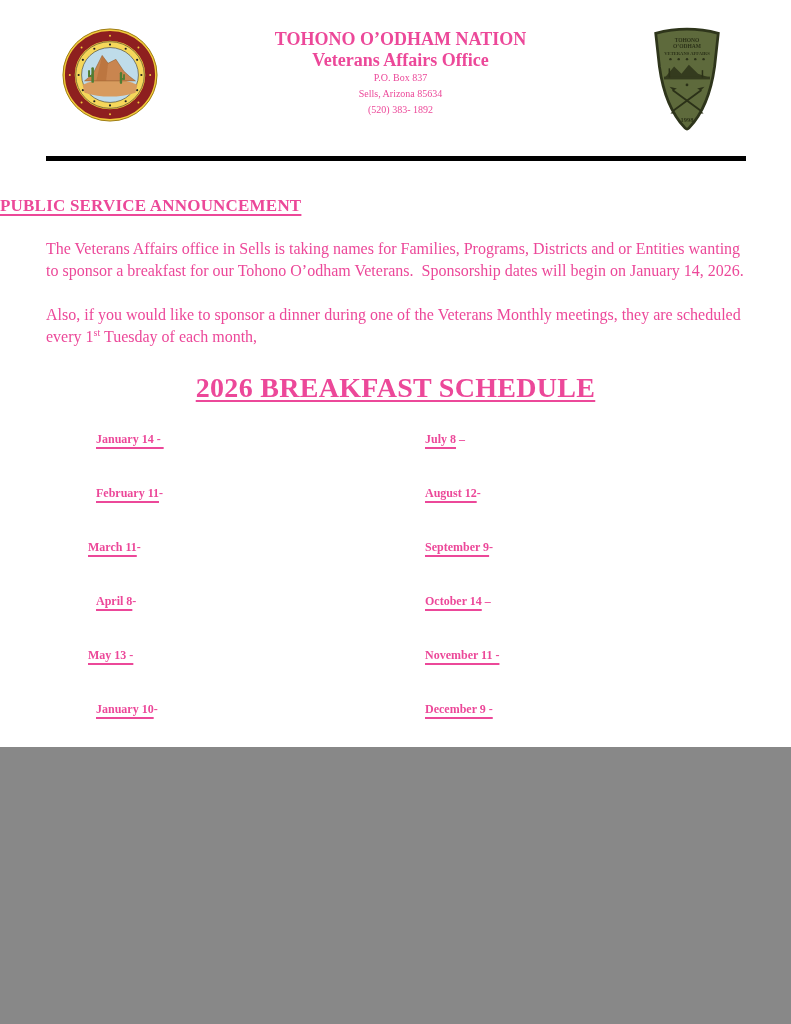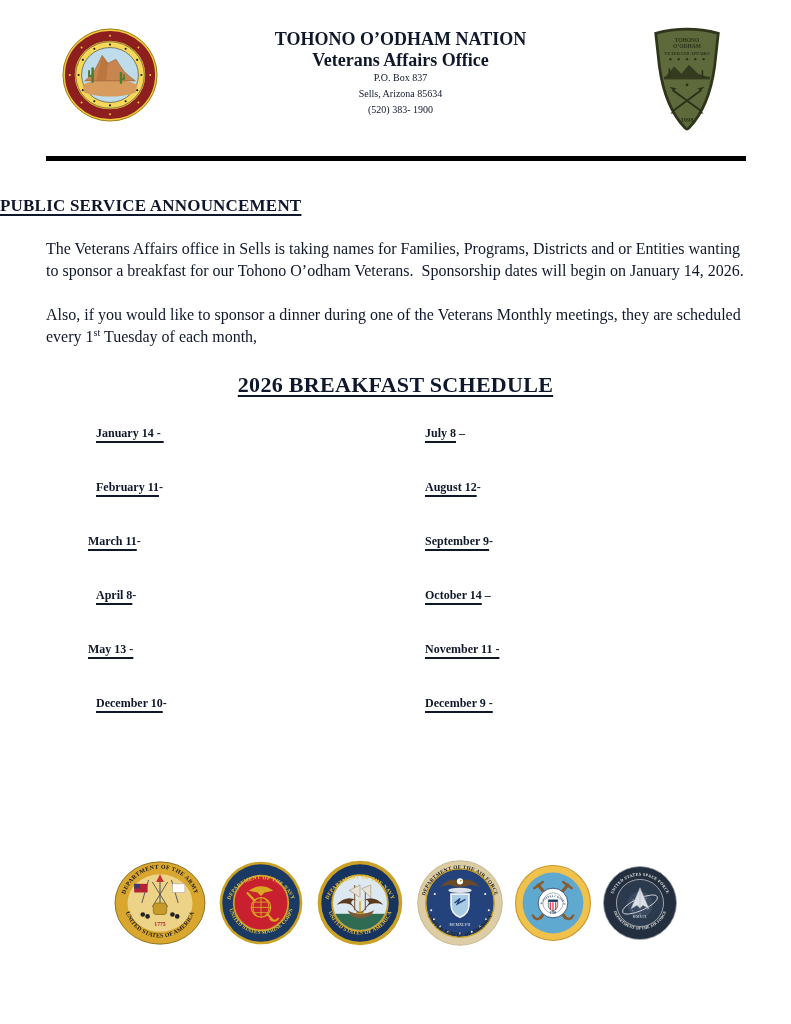--- a/index.html
+++ b/index.html
@@ -1,22 +1,22 @@
 <!DOCTYPE html>
 <html><head>
 <meta charset="utf-8">
 <style>
   html,body{margin:0;padding:0;background:#888;}
   .page{
     position:relative;
-    width:791px;height:1024px;
+    width:791px;height:747px;
     margin:0 auto;
     background:#ffffff;
     font-family:"Liberation Serif", serif;
-    color:#0f172a;
+    color:#ec4899;
     overflow:hidden;
   }
   
   .letterhead{
     display:flex;
     align-items:flex-start;
     padding:26px 58px 0 60px;
   }
   .nation-seal{width:100px;height:98px;flex:0 0 auto;}
   .arrowhead-logo{width:92px;height:116px;flex:0 0 auto;margin-top:-6px;}
@@ -38,21 +38,21 @@
     text-underline-offset:3px;
   }
   .body-par{
     margin:22px 46px 0;
     font-size:16px;line-height:22px;
   }
   .body-par sup{font-size:10px;line-height:0;margin-top:12px;}
   .sched-title{
     margin:24px 0 0;
     text-align:center;
-    font-size:22px;font-weight:bold;
+    font-size:28px;font-weight:bold;
     letter-spacing:.3px;
   }
   .schedule{
     display:flex;
     margin:28px 0 0 88px;
     font-size:12px;font-weight:bold;
   }
   .col-left{width:337px;}
   .col-right{flex:1;}
   .entry{height:22px;margin-bottom:32px;white-space:pre;}
@@ -120,21 +120,21 @@
         <rect x="63.4" y="49" width="1.8" height="6" rx="0.9"></rect>
         <rect x="61" y="53" width="4" height="1.8" rx="0.9"></rect>
       </g>
     </svg>
 
     <div class="head-text">
       <div class="org-name">TOHONO O’ODHAM NATION</div>
       <div class="office-name">Veterans Affairs Office</div>
       <div class="addr">P.O. Box 837</div>
       <div class="addr">Sells, Arizona 85634</div>
-      <div class="addr">(520) 383- 1900</div>
+      <div class="addr">(520) 383- 1892</div>
     </div>
 
     <svg class="arrowhead-logo" viewBox="0 0 100 125">
       <path d="M16,14 Q50,5 84,14 L80,50 Q74,94 52,117 Q50,119 48,117 Q26,94 20,50 Z" fill="#5E6A3C" stroke="#2E351B" stroke-width="3"></path>
       <text x="50" y="23" font-size="6" font-weight="bold" fill="#2B3118" text-anchor="middle">TOHONO</text>
       <text x="50" y="30" font-size="6" font-weight="bold" fill="#2B3118" text-anchor="middle">O’ODHAM</text>
       <text x="50" y="37" font-size="5" font-weight="bold" fill="#2B3118" text-anchor="middle">VETERANS AFFAIRS</text>
       <g fill="#2B3118">
         <circle cx="32" cy="42" r="1.3"></circle>
           <circle cx="41" cy="42" r="1.3"></circle>
@@ -178,21 +178,21 @@
     <span class="u">2026 BREAKFAST SCHEDULE</span>
   </h2>
 
   <div class="schedule">
     <div class="col-left">
       <div class="entry"><span class="u">January 14 -&nbsp;</span><span></span></div>
       <div class="entry"><span class="u">February 11</span><span>-</span></div>
       <div class="entry"><span class="u">March 11</span><span>-</span></div>
       <div class="entry"><span class="u">April 8</span><span>-</span></div>
       <div class="entry"><span class="u">May 13 -</span><span></span></div>
-      <div class="entry"><span class="u">December 10</span><span>-</span></div>
+      <div class="entry"><span class="u">January 10</span><span>-</span></div>
     </div>
     <div class="col-right">
       <div class="entry"><span class="u">July 8</span><span>&nbsp;–</span></div>
       <div class="entry"><span class="u">August 12</span><span>-</span></div>
       <div class="entry"><span class="u">September 9</span><span>-</span></div>
       <div class="entry"><span class="u">October 14</span><span>&nbsp;–</span></div>
       <div class="entry"><span class="u">November 11 -</span><span></span></div>
       <div class="entry"><span class="u">December 9 -</span><span></span></div>
     </div>
   </div>

